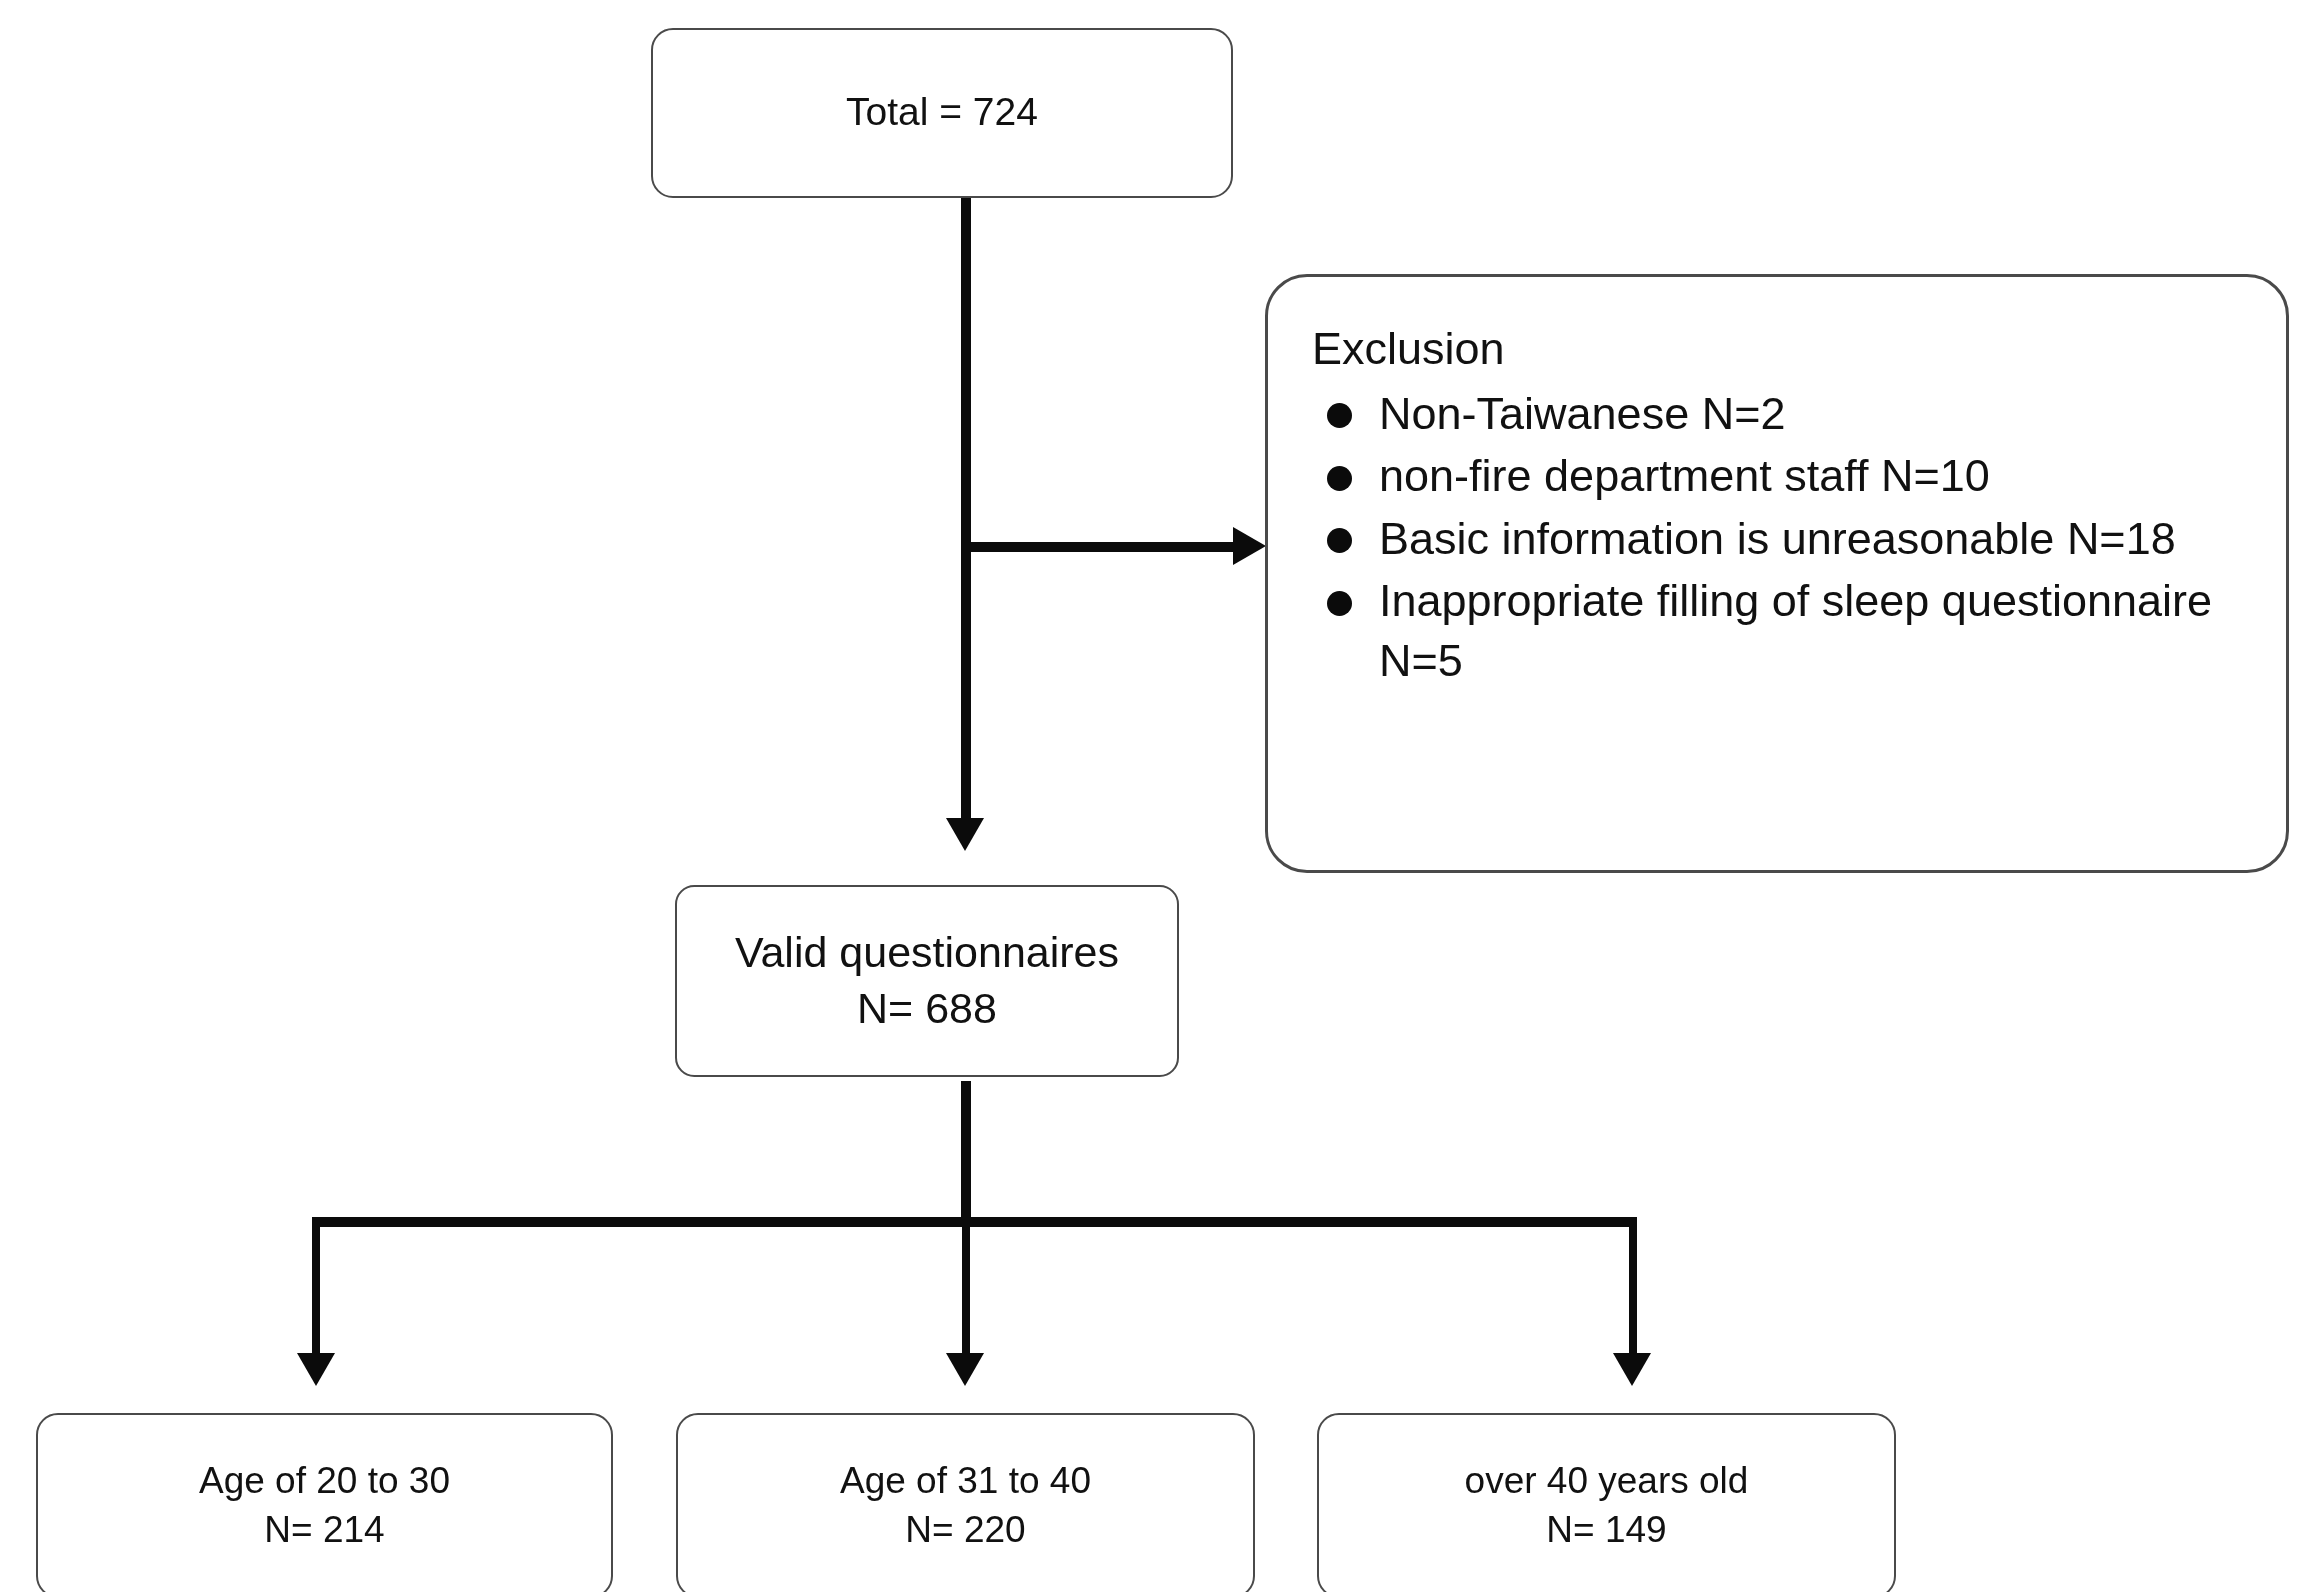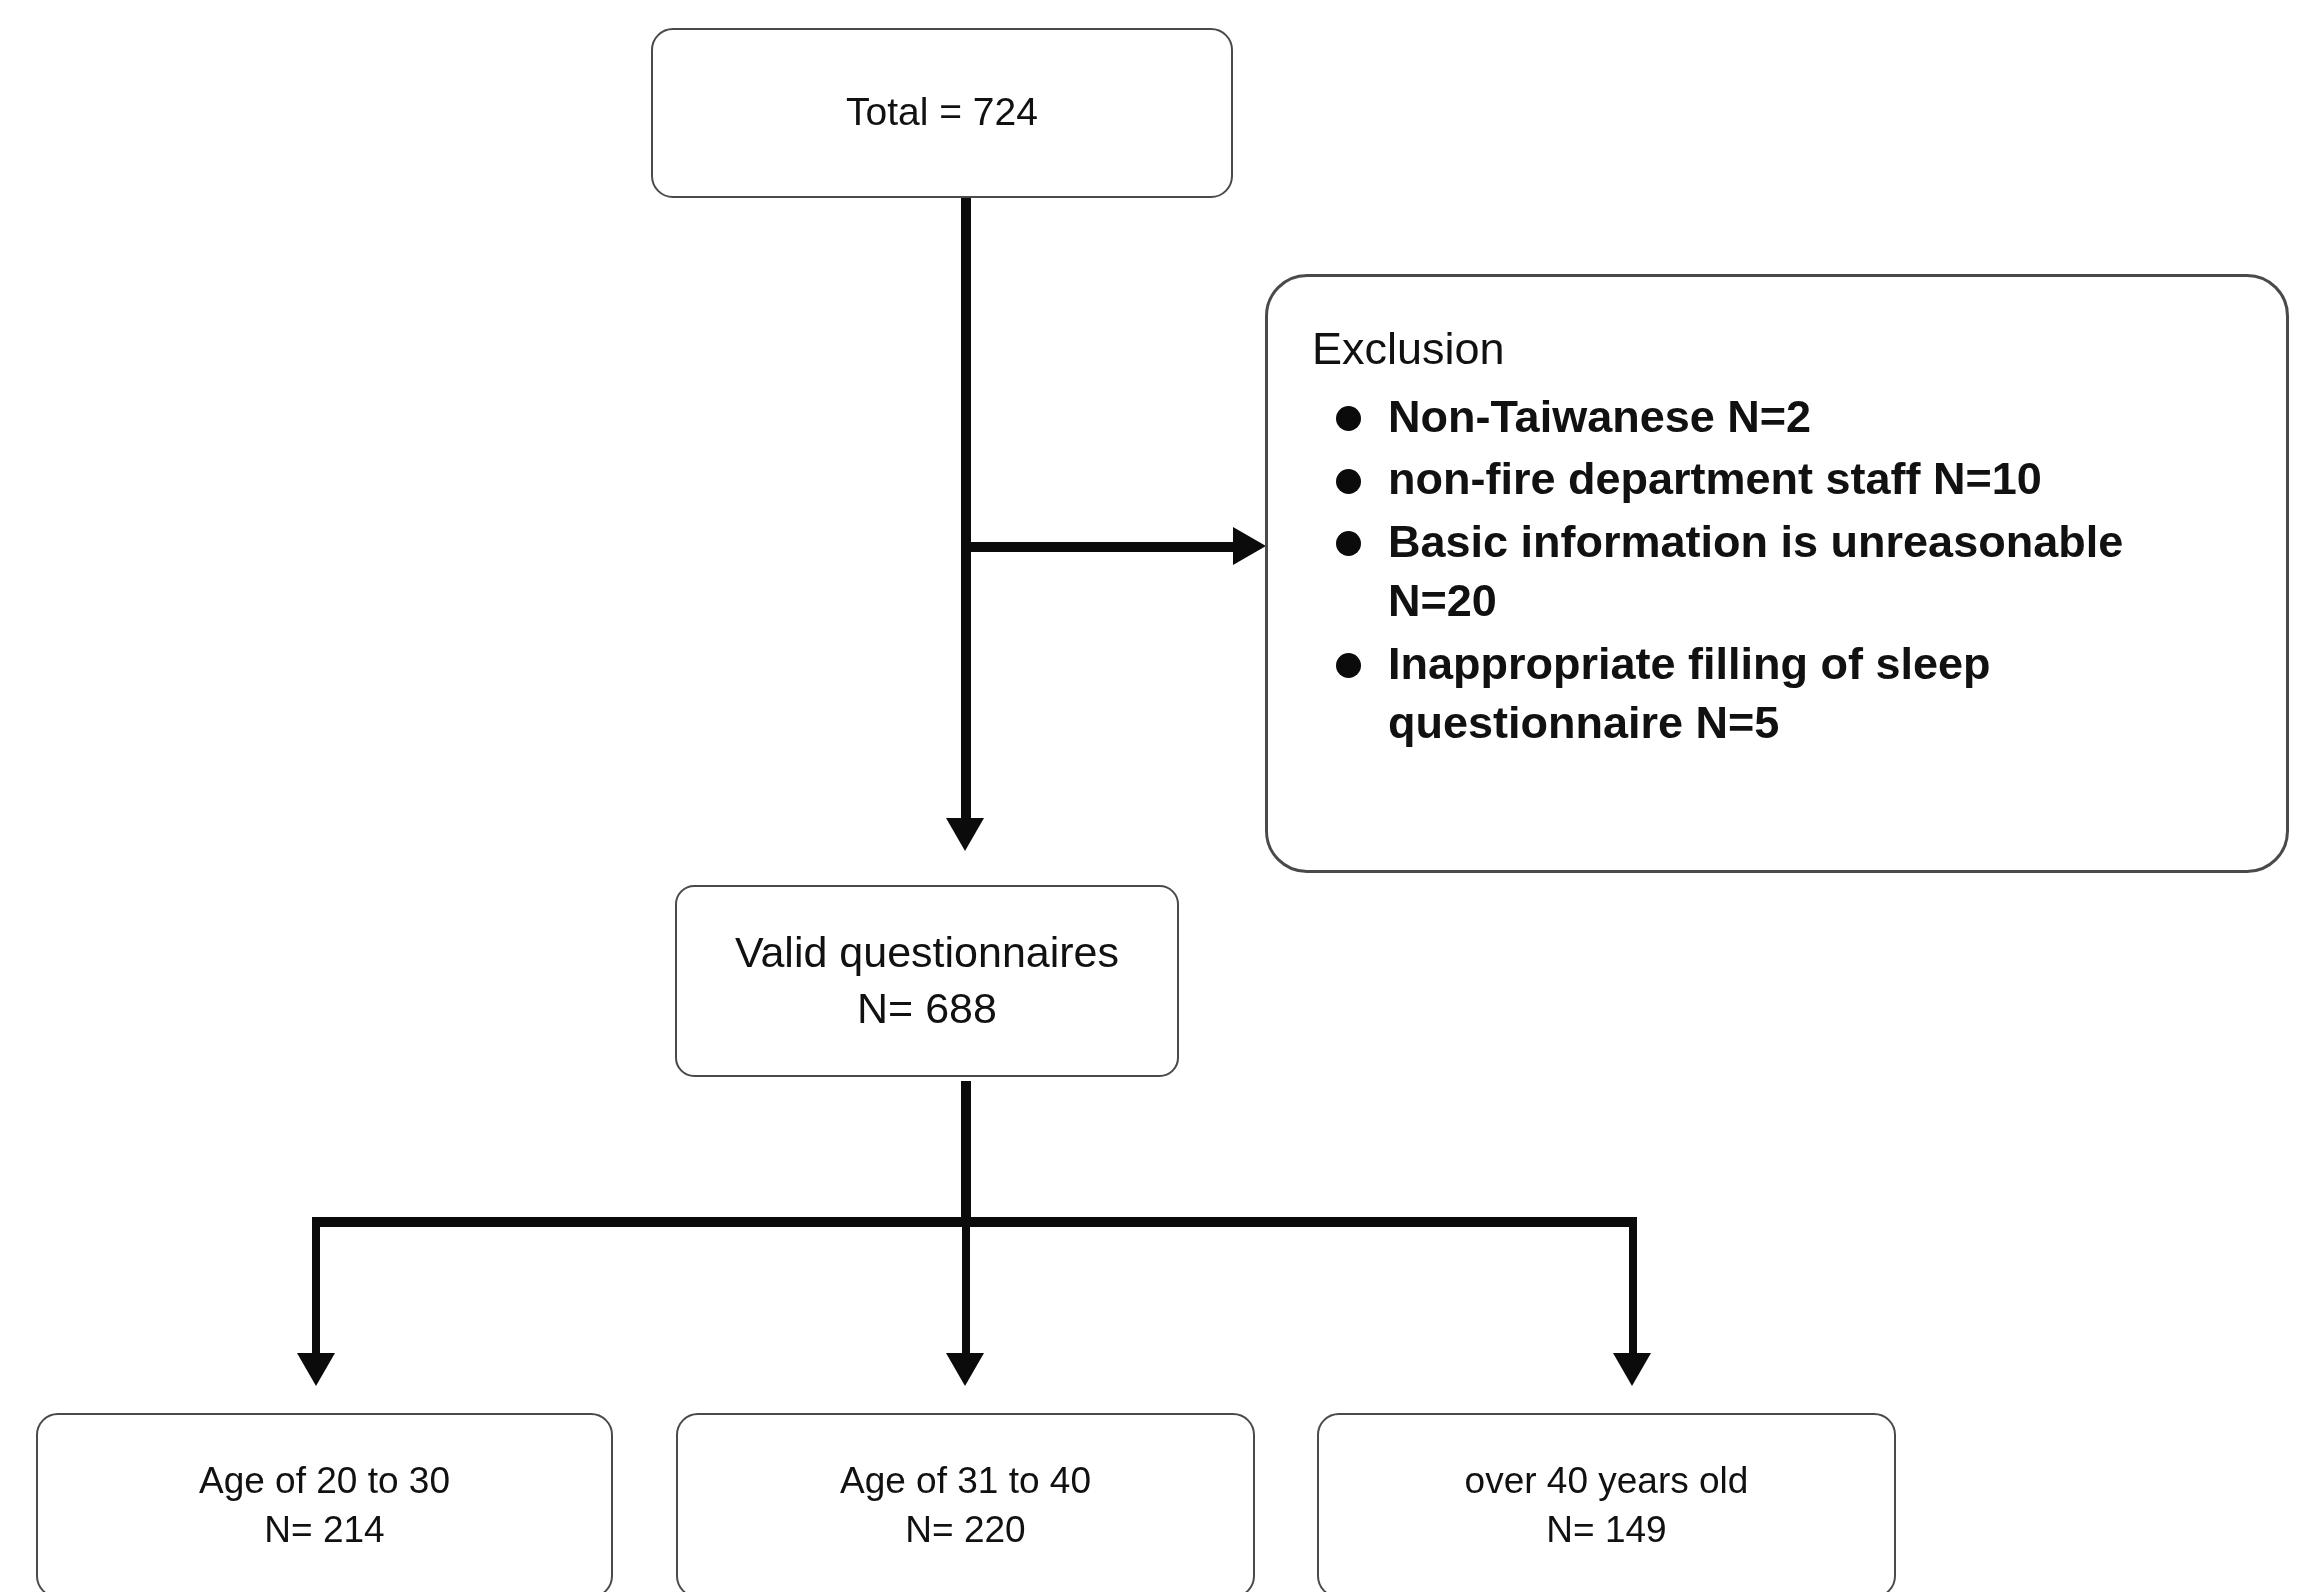--- a/index.html
+++ b/index.html
@@ -69,23 +69,22 @@
 
   #node-exclusion .excl-title {
     display: block;
     line-height: 1.18;
     margin-bottom: 9px;
     white-space: nowrap;
   }
 
   .excl-list {
     list-style: none;
-    margin: 12px;
+    margin: 3px;
     padding: 0;
-    font-weight: bold;
   }
 
   .excl-item {
     position: relative;
     padding-left: 64px;
     line-height: 1.32;
     margin-bottom: 3px;
   }
 
   .excl-bullet {
@@ -167,21 +166,21 @@
       <li class="excl-item">
         <span class="excl-bullet"></span>
         <span>Non-Taiwanese N=2</span>
       </li>
       <li class="excl-item">
         <span class="excl-bullet"></span>
         <span>non-fire department staff N=10</span>
       </li>
       <li class="excl-item">
         <span class="excl-bullet"></span>
-        <span>Basic information is unreasonable N=20</span>
+        <span>Basic information is unreasonable N=18</span>
       </li>
       <li class="excl-item">
         <span class="excl-bullet"></span>
         <span>Inappropriate filling of sleep questionnaire N=5</span>
       </li>
     </ul>
   </div>
 
   <div class="node" id="node-valid">
     <span class="line">Valid questionnaires</span>

